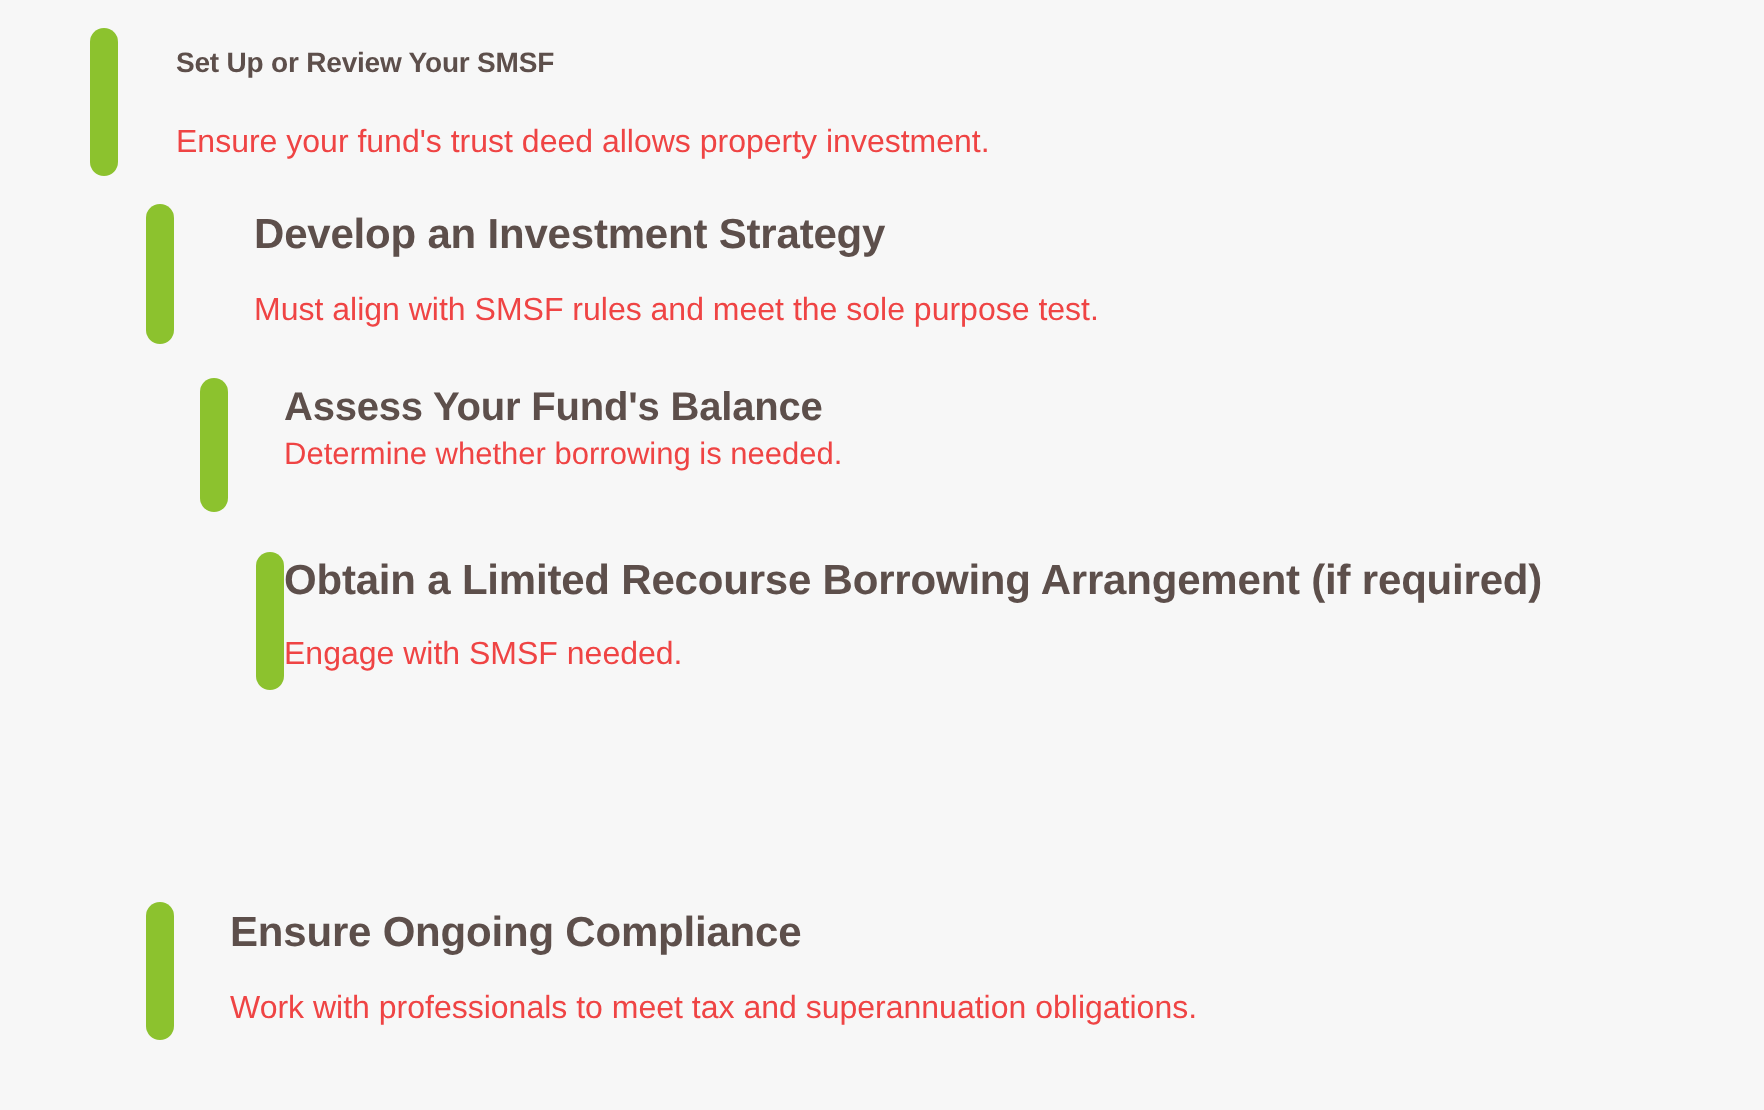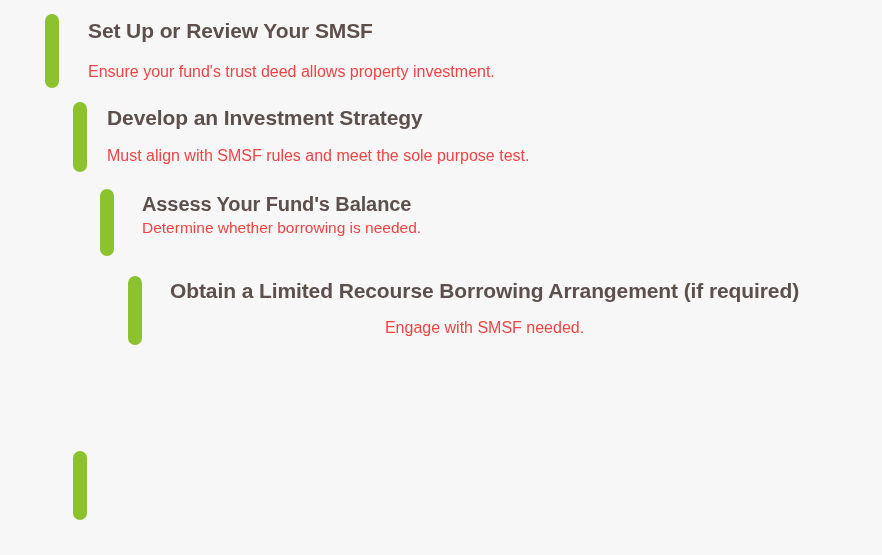--- a/index.html
+++ b/index.html
@@ -47,21 +47,21 @@
     white-space: nowrap;
   }
 
   .step-desc {
     color: #ef4444;
     white-space: nowrap;
   }
 
   
   .lvl0 { }
-  .lvl0 .step-title { font-size: 21px; line-height: 26px; }
+  .lvl0 .step-title { font-size: 14px; line-height: 26px; }
   .lvl0 .step-desc  { font-size: 16px; line-height: 22px; }
 
   
   .lvl1 .step-title { font-size: 21px; line-height: 26px; }
   .lvl1 .step-desc  { font-size: 16px; line-height: 22px; }
 
   
   .lvl2 .step-title { font-size: 20px; line-height: 25px; }
   .lvl2 .step-desc  { font-size: 15.5px; line-height: 21px; }
 
@@ -79,40 +79,44 @@
   <div class="step-item lvl0" style="left:45px; top:14px;">
     <div class="step-bar" style="height:74px;"></div>
     <div class="step-text" style="margin-left:29px; padding-top:4px;">
       <div class="step-title gap-title">Set Up or Review Your SMSF</div>
       <div class="step-desc" style="margin-top:17px;">Ensure your fund's trust deed allows property investment.</div>
     </div>
   </div>
 
   <div class="step-item lvl1" style="left:73px; top:102px;">
     <div class="step-bar" style="height:70px;"></div>
-    <div class="step-text" style="margin-left:20px; padding-top:3px;">
+    <div class="step-text" style="margin-left:40px; padding-top:3px;">
       <div class="step-title gap-title">Develop an Investment Strategy</div>
       <div class="step-desc" style="margin-top:14px;">Must align with SMSF rules and meet the sole purpose test.</div>
     </div>
   </div>
 
   <div class="step-item lvl2" style="left:100px; top:189px;">
     <div class="step-bar" style="height:67px;"></div>
     <div class="step-text" style="margin-left:28px; padding-top:3px;">
       <div class="step-title gap-title">Assess Your Fund's Balance</div>
       <div class="step-desc" style="">Determine whether borrowing is needed.</div>
     </div>
   </div>
 
   <div class="step-item lvl3" style="left:128px; top:276px;">
     <div class="step-bar" style="height:69px;"></div>
-    <div class="step-text" style="margin-left:28px; padding-top:2px;text-align:center;">
+    <div class="step-text" style="padding-top:2px;">
       <div class="step-title gap-title">Obtain a Limited Recourse Borrowing Arrangement (if required)</div>
       <div class="step-desc" style="margin-top:13px;">Engage with SMSF needed.</div>
     </div>
   </div>
 
 
   <div class="step-item lvl1" style="left:73px; top:451px;">
     <div class="step-bar" style="height:69px;"></div>
+    <div class="step-text" style="margin-left:28px; padding-top:3px;">
+      <div class="step-title gap-title">Ensure Ongoing Compliance</div>
+      <div class="step-desc" style="margin-top:14px;">Work with professionals to meet tax and superannuation obligations.</div>
+    </div>
   </div>
 
 </div>
 
 </body></html>

